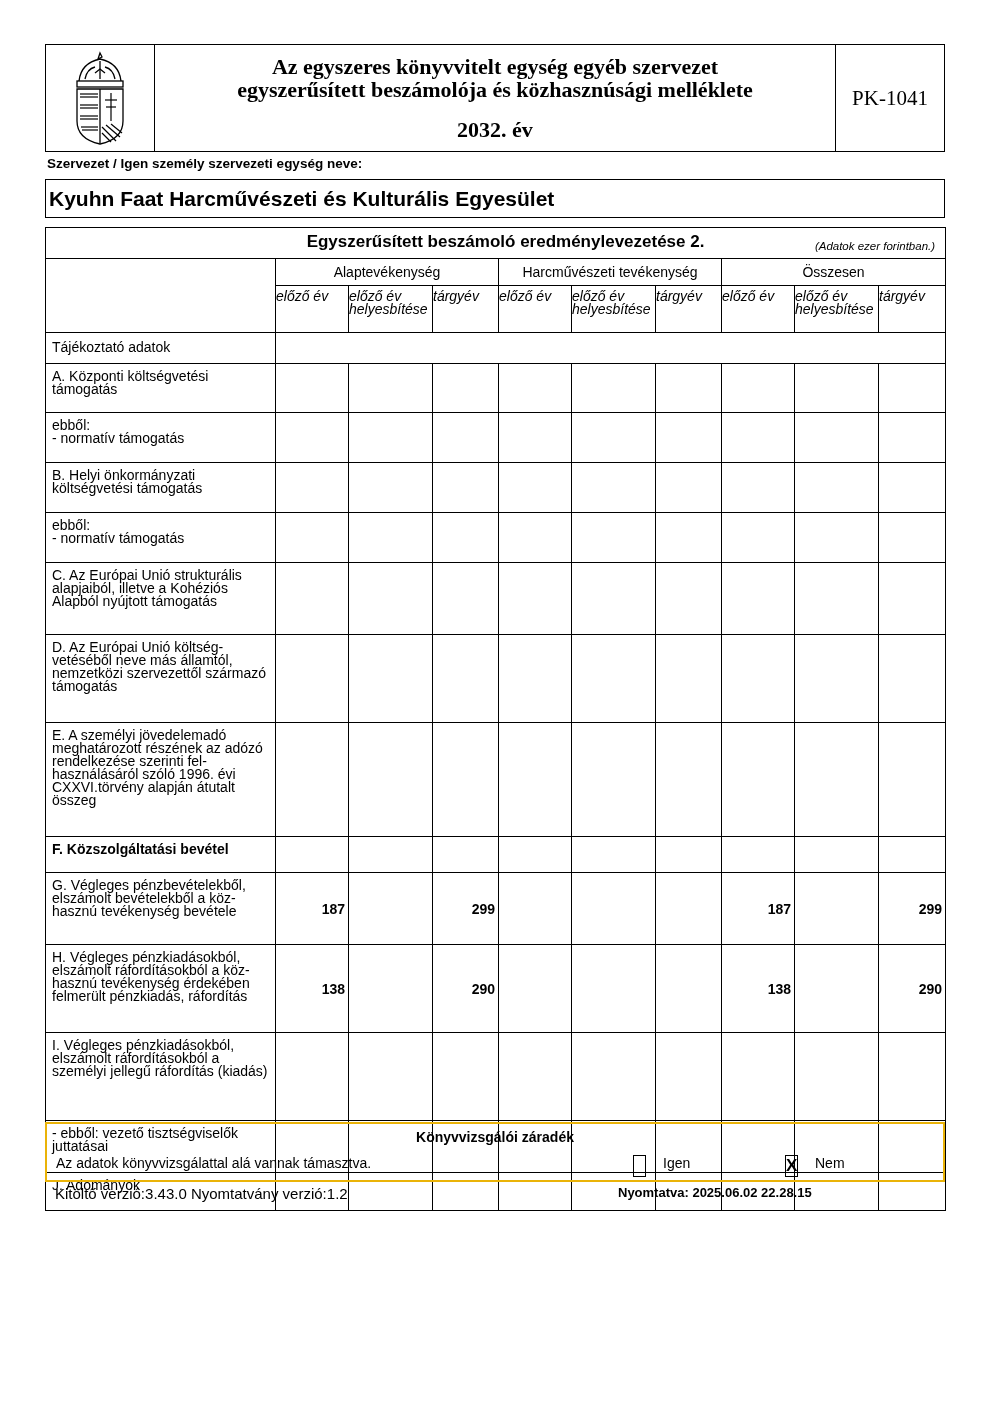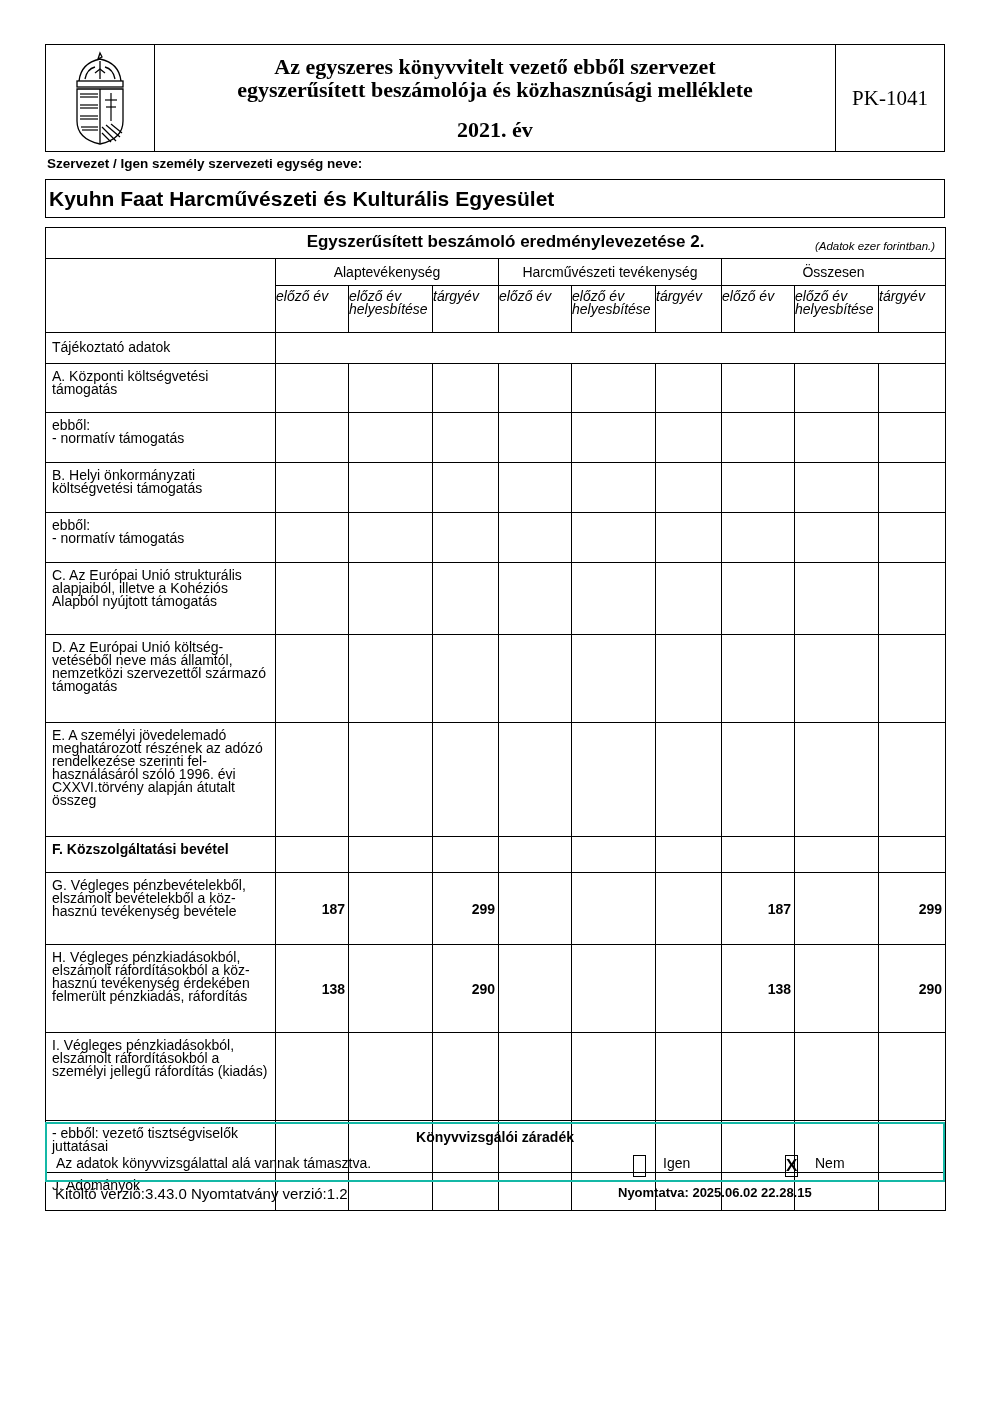--- a/index.html
+++ b/index.html
@@ -20,21 +20,21 @@
   table.main { position: absolute; left: 45px; top: 227px; width: 900px; border-collapse: collapse; table-layout: fixed; }
   table.main td { border: 1.5px solid #000; padding: 0; vertical-align: top; font-size: 14px; }
   .tbl-title { height: 30px; position: relative; text-align: center; }
   .tbl-title .t { font-size: 17px; font-weight: bold; display: inline-block; margin-top: 4px; margin-left: 20px; }
   .tbl-title .unit { position: absolute; right: 10px; top: 12px; font-size: 11.5px; font-style: italic; }
   .grp { text-align: center; font-size: 14px; height: 26px; vertical-align: middle !important; }
   .sub { text-align: left; font-size: 12.5px; font-style: italic; height: 42px; line-height: 13px; padding-top: 4px !important; margin-top: 47px; }
   .rowlabel { padding: 6px 2px 2px 6px !important; line-height: 13px; font-size: 14px; }
   .val { text-align: right; vertical-align: middle !important; font-weight: bold; font-size: 14px; padding-right: 3px !important; }
 
-  .audit-box { position: absolute; left: 45px; top: 1122px; width: 896px; height: 56px; border: 2px solid #14b8a6; }
+  .audit-box { position: absolute; left: 45px; top: 1122px; width: 896px; height: 56px; border: 2px solid #eab308; }
   .audit-title { position: absolute; left: 0; right: 0; top: 5px; text-align: center; font-weight: bold; font-size: 14px; }
   .audit-text { position: absolute; left: 9px; top: 31px; font-size: 14px; }
   .cb { position: absolute; top: 31px; width: 11px; height: 20px; border: 1.5px solid #000; font-weight: bold; font-size: 17px; line-height: 20px; text-align: center; }
   .cb-label { position: absolute; top: 31px; font-size: 14px; }
 
   .footer-left { position: absolute; left: 55px; top: 1185px; font-size: 15px; font-weight: normal; }
   .footer-right { position: absolute; left: 618px; top: 1185px; font-size: 13px; font-weight: bold; }
 </style>
 </head>
 <body>
@@ -66,23 +66,23 @@
           <line x1="35" y1="58" x2="45" y2="58"></line>
         <line x1="31" y1="78" x2="45" y2="92"></line>
           <line x1="35" y1="76" x2="49" y2="88"></line>
           <line x1="31" y1="84" x2="40" y2="93"></line>
           <line x1="40" y1="75" x2="51" y2="84"></line>
       </g>
     </svg>
   </div>
   <div class="title-cell">
     <div class="title-wrap">
-      <div class="title-line">Az egyszeres könyvvitelt vezető ebből szervezet</div>
+      <div class="title-line">Az egyszeres könyvvitelt egység egyéb szervezet</div>
       <div class="title-line">egyszerűsített beszámolója és közhasznúsági melléklete</div>
-      <div class="year">2021. év</div>
+      <div class="year">2032. év</div>
     </div>
   </div>
   <div class="code-cell">PK-1041</div>
 </div>
 
 <div class="org-label">Szervezet / Igen személy szervezeti egység neve:</div>
 <div class="org-box">
   <span class="org-name">Kyuhn Faat Harcművészeti és Kulturális Egyesület</span>
 </div>
 

